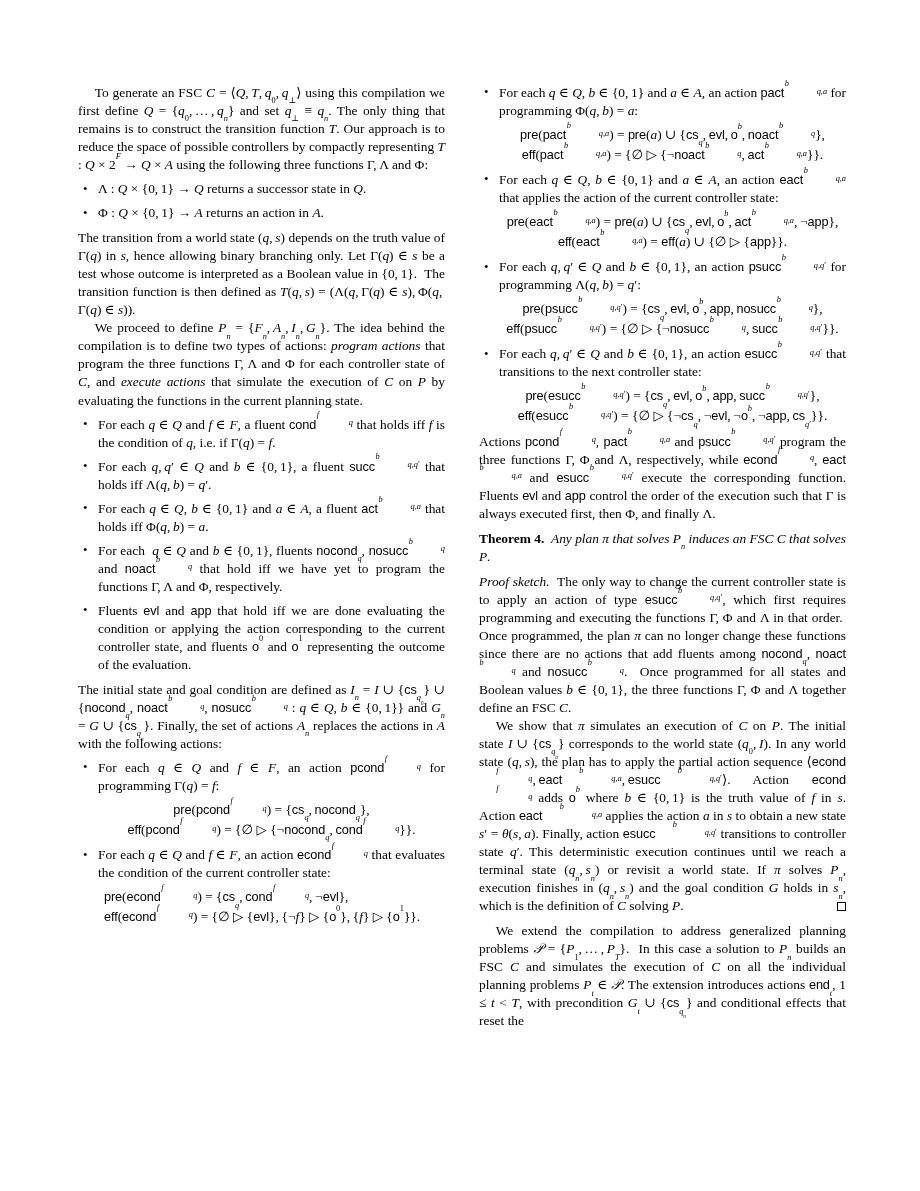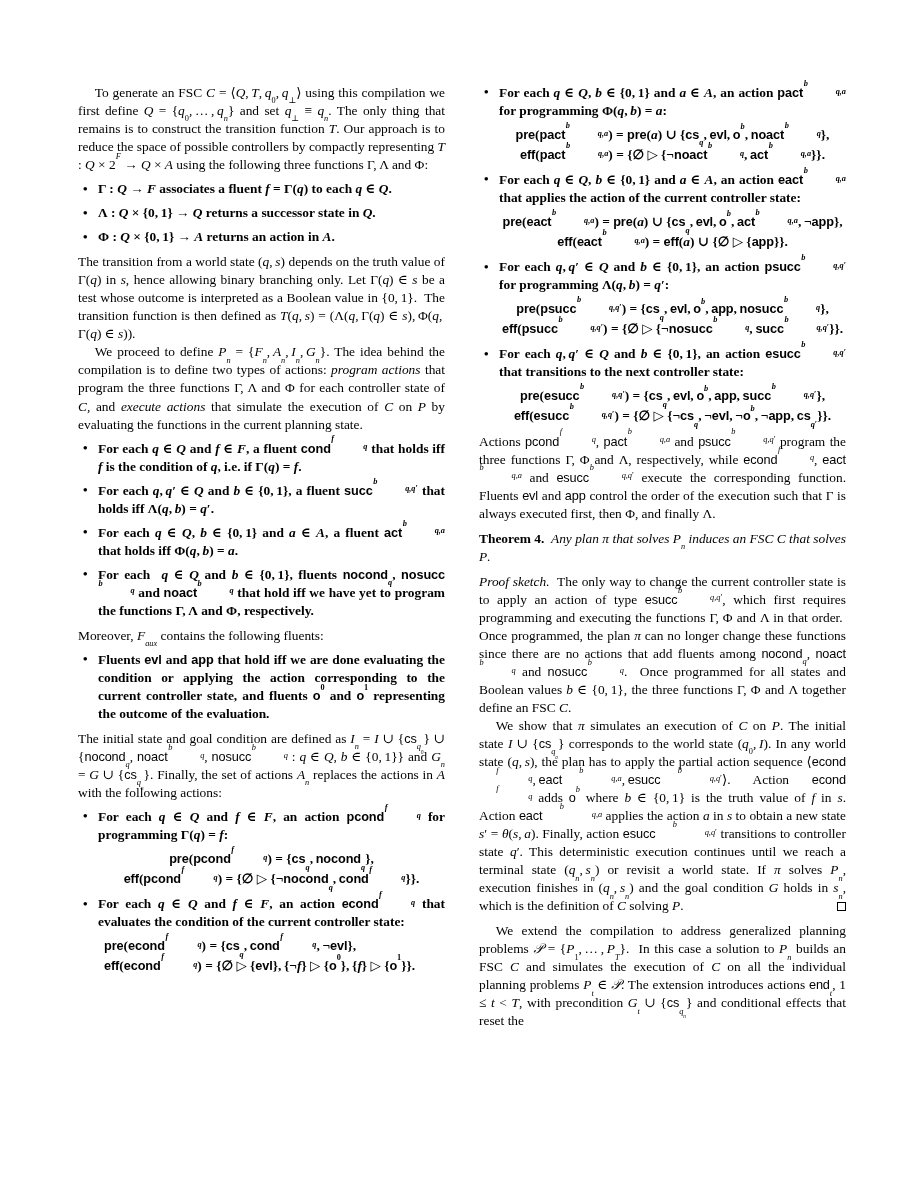--- a/index.html
+++ b/index.html
@@ -43,21 +43,20 @@
   ul.bullets {
     list-style: none;
     margin: 6px 0 0 0;
     padding: 0;
   }
   ul.bullets > li {
     position: relative;
     padding-left: 20px;
     margin-bottom: 6px;
     text-align: justify;
-    font-weight: bold;
   }
   ul.bullets > li:before {
     content: "\2022";
     position: absolute;
     left: 5px;
     top: -0.05em;
     font-size: 13px;
   }
   ul.bullets > li:last-child { margin-bottom: 0; }
 
@@ -114,44 +113,40 @@
 <div class="page">
   <div class="columns">
 
     <div class="col">
 
       <p>
         To generate an FSC <span class="mi">C</span> = ⟨<span class="mi">Q</span>, <span class="mi">T</span>, <span class="mi">q</span><sub>0</sub>, <span class="mi">q</span><sub>⊥</sub>⟩ using this compilation we first define <span class="mi">Q</span> = {<span class="mi">q</span><sub>0</sub>, … , <span class="mi">q<sub>n</sub></span>} and set <span class="mi">q</span><sub>⊥</sub> ≡ <span class="mi">q<sub>n</sub></span>. The only thing that remains is to construct the transition function <span class="mi">T</span>. Our approach is to reduce the space of possible controllers by compactly representing <span class="mi">T</span> : <span class="mi">Q</span> × 2<sup><span class="mi">F</span></sup> → <span class="mi">Q</span> × <span class="mi">A</span> using the following three functions Γ, Λ and Φ:
       </p>
 
       <ul class="bullets">
-        <li>Γ : <span class="mi">Q</span> → <span class="mi">F</span> associates a fluent <span class="mi">f</span> = Γ(<span class="mi">q</span>) to each <span class="mi">q</span> ∈ <span class="mi">Q</span>.</li>
         <li>Λ : <span class="mi">Q</span> × {0, 1} → <span class="mi">Q</span> returns a successor state in <span class="mi">Q</span>.</li>
         <li>Φ : <span class="mi">Q</span> × {0, 1} → <span class="mi">A</span> returns an action in <span class="mi">A</span>.</li>
       </ul>
 
       <p class="noindent gap-before">
         The transition from a world state (<span class="mi">q</span>, <span class="mi">s</span>) depends on the truth value of Γ(<span class="mi">q</span>) in <span class="mi">s</span>, hence allowing binary branching only. Let Γ(<span class="mi">q</span>) ∈ <span class="mi">s</span> be a test whose outcome is interpreted as a Boolean value in {0, 1}.&nbsp; The transition function is then defined as <span class="mi">T</span>(<span class="mi">q</span>, <span class="mi">s</span>) = (Λ(<span class="mi">q</span>, Γ(<span class="mi">q</span>) ∈ <span class="mi">s</span>), Φ(<span class="mi">q</span>, Γ(<span class="mi">q</span>) ∈ <span class="mi">s</span>)).
       </p>
 
       <p>
         We proceed to define <span class="mi">P<sub>n</sub></span> = {<span class="mi">F<sub>n</sub></span>, <span class="mi">A<sub>n</sub></span>, <span class="mi">I<sub>n</sub></span>, <span class="mi">G<sub>n</sub></span>}. The idea behind the compilation is to define two types of actions: <i>program actions</i> that program the three functions Γ, Λ and Φ for each controller state of <span class="mi">C</span>, and <i>execute actions</i> that simulate the execution of <span class="mi">C</span> on <span class="mi">P</span> by evaluating the functions in the current planning state.
       </p>
 
 
       <ul class="bullets">
         <li>For each <span class="mi">q</span> ∈ <span class="mi">Q</span> and <span class="mi">f</span> ∈ <span class="mi">F</span>, a fluent <span class="sf">cond</span><span class="subsup"><span class="up"><span class="mi">f</span></span><span class="dn"><span class="mi">q</span></span></span> that holds iff <span class="mi">f</span> is the condition of <span class="mi">q</span>, i.e. if Γ(<span class="mi">q</span>) = <span class="mi">f</span>.</li>
         <li>For each <span class="mi">q</span>, <span class="mi">q</span>′ ∈ <span class="mi">Q</span> and <span class="mi">b</span> ∈ {0, 1}, a fluent <span class="sf">succ</span><span class="subsup"><span class="up"><span class="mi">b</span></span><span class="dn"><span class="mi">q,q</span>′</span></span> that holds iff Λ(<span class="mi">q</span>, <span class="mi">b</span>) = <span class="mi">q</span>′.</li>
         <li>For each <span class="mi">q</span> ∈ <span class="mi">Q</span>, <span class="mi">b</span> ∈ {0, 1} and <span class="mi">a</span> ∈ <span class="mi">A</span>, a fluent <span class="sf">act</span><span class="subsup"><span class="up"><span class="mi">b</span></span><span class="dn"><span class="mi">q,a</span></span></span> that holds iff Φ(<span class="mi">q</span>, <span class="mi">b</span>) = <span class="mi">a</span>.</li>
         <li>For each &nbsp;<span class="mi">q</span> ∈ <span class="mi">Q</span> and <span class="mi">b</span> ∈ {0, 1}, fluents <span class="sf">nocond</span><sub><span class="mi">q</span></sub>, <span class="sf">nosucc</span><span class="subsup"><span class="up"><span class="mi">b</span></span><span class="dn"><span class="mi">q</span></span></span> and <span class="sf">noact</span><span class="subsup"><span class="up"><span class="mi">b</span></span><span class="dn"><span class="mi">q</span></span></span> that hold iff we have yet to program the functions Γ, Λ and Φ, respectively.</li>
       </ul>
 
-      <p class="noindent gap-before">
-        Moreover, <span class="mi">F<sub>aux</sub></span> contains the following fluents:
-      </p>
 
       <ul class="bullets">
         <li>Fluents <span class="sf">evl</span> and <span class="sf">app</span> that hold iff we are done evaluating the condition or applying the action corresponding to the current controller state, and fluents <span class="sf">o</span><sup>0</sup> and <span class="sf">o</span><sup>1</sup> representing the outcome of the evaluation.</li>
       </ul>
 
       <p class="noindent gap-before">
         The initial state and goal condition are defined as <span class="mi">I<sub>n</sub></span> = <span class="mi">I</span> ∪ {<span class="sf">cs</span><sub><span class="mi">q</span><sub>0</sub></sub>} ∪ {<span class="sf">nocond</span><sub><span class="mi">q</span></sub>, <span class="sf">noact</span><span class="subsup"><span class="up"><span class="mi">b</span></span><span class="dn"><span class="mi">q</span></span></span>, <span class="sf">nosucc</span><span class="subsup"><span class="up"><span class="mi">b</span></span><span class="dn"><span class="mi">q</span></span></span> : <span class="mi">q</span> ∈ <span class="mi">Q</span>, <span class="mi">b</span> ∈ {0, 1}} and <span class="mi">G<sub>n</sub></span> = <span class="mi">G</span> ∪ {<span class="sf">cs</span><sub><span class="mi">q<sub>n</sub></span></sub>}. Finally, the set of actions <span class="mi">A<sub>n</sub></span> replaces the actions in <span class="mi">A</span> with the following actions:
       </p>
 
       <ul class="bullets">

